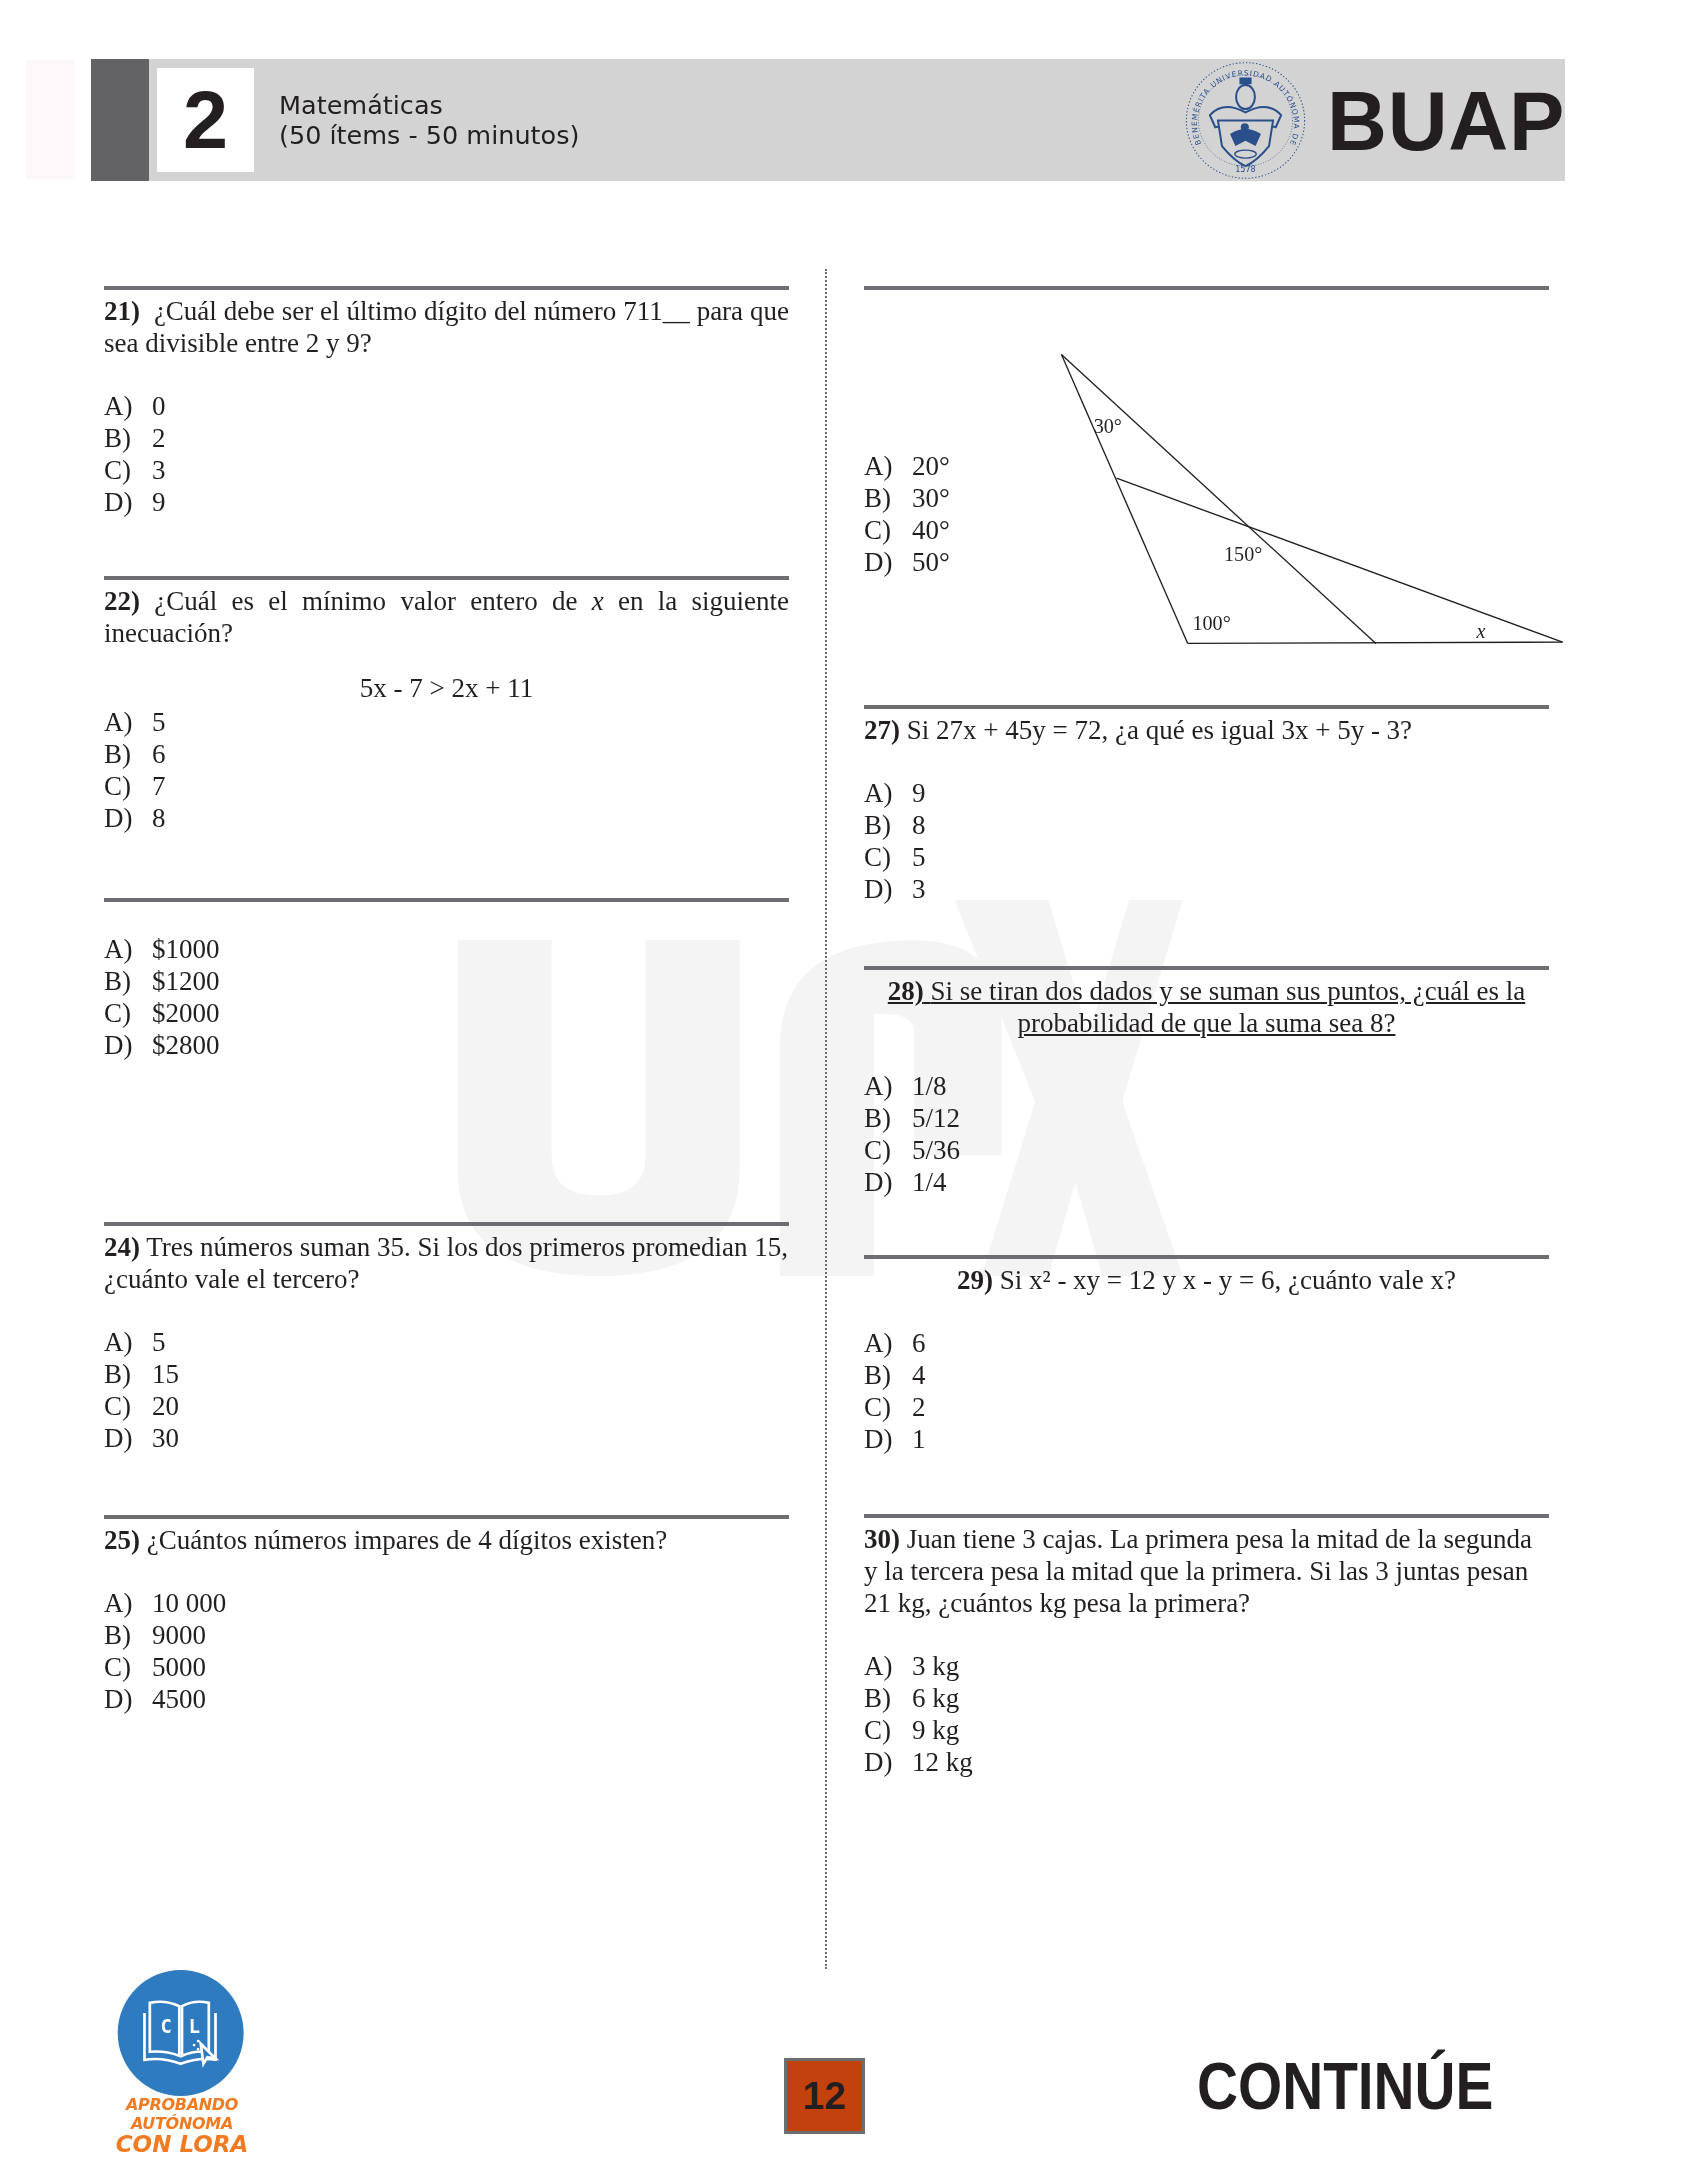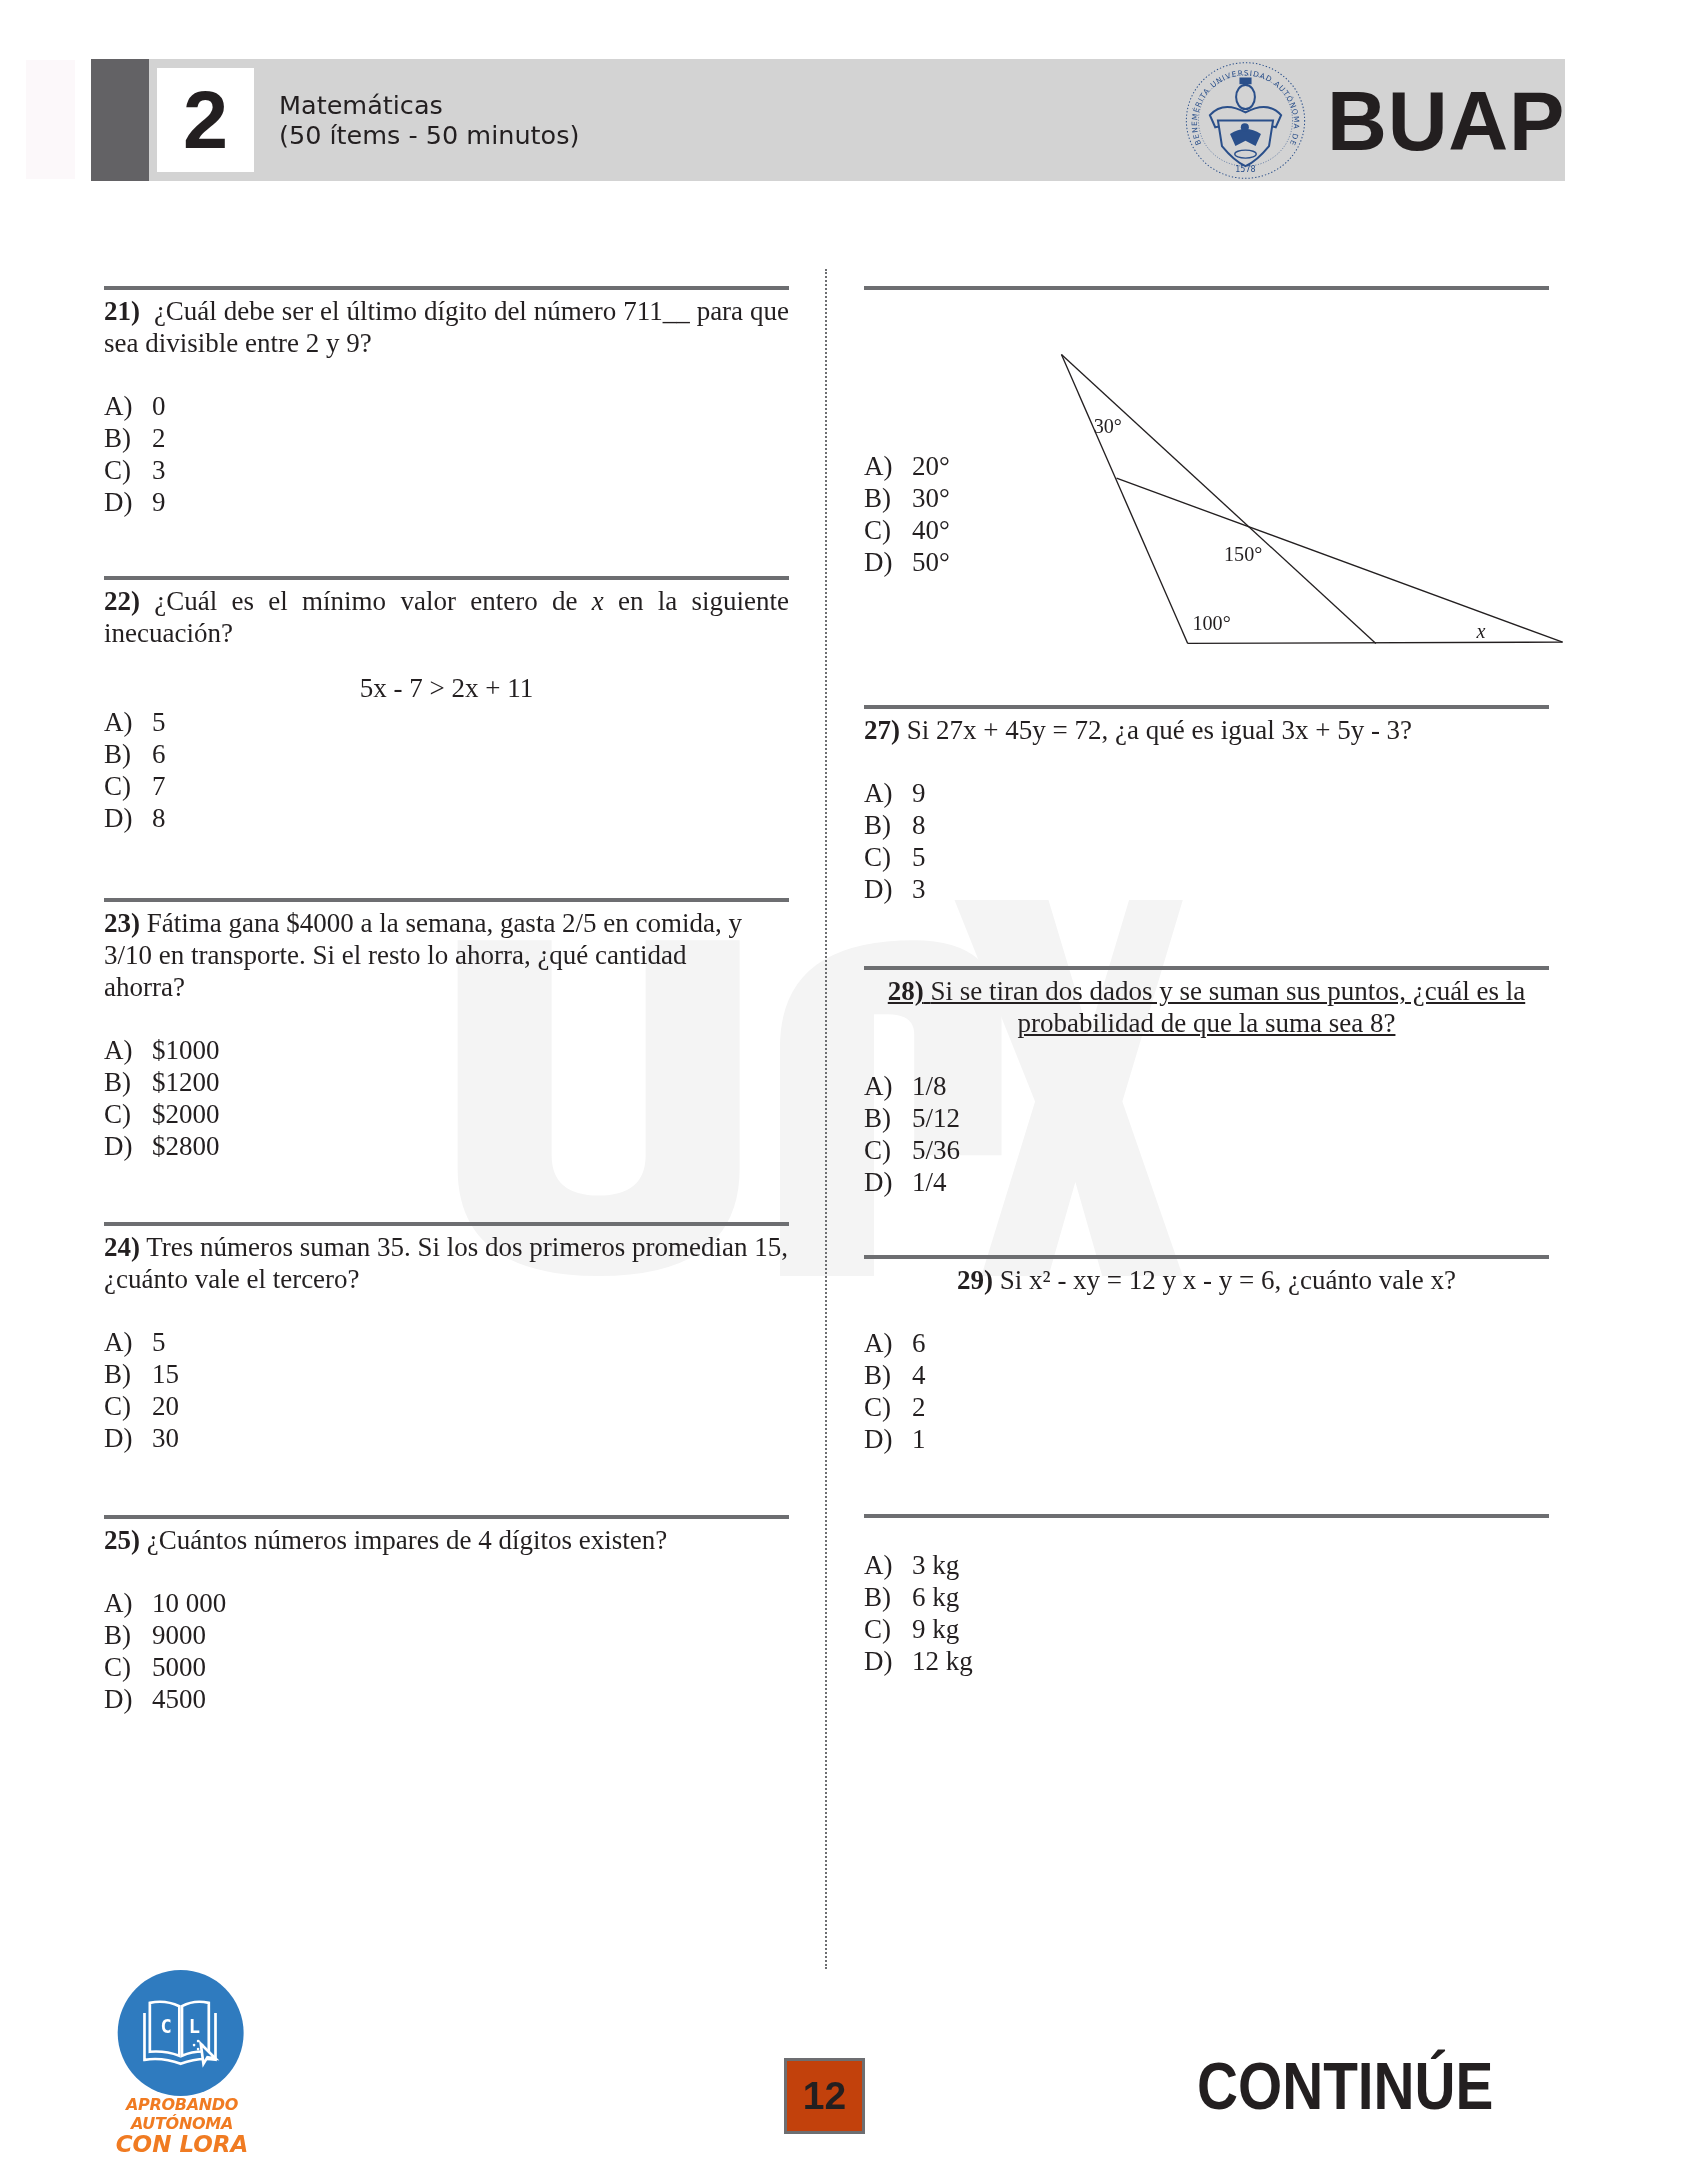--- a/index.html
+++ b/index.html
@@ -137,24 +137,20 @@
       </li>
     <li>
         <span class="letter">D)</span>
         <span>8</span>
       </li>
   </ul>
 </div>
 
 <div class="q left" style="top:898px;">
   <div class="rule"></div>
-  <div class="stem" style="text-align:left; width:659px;">
-    <b>23)</b>
-    <span>Fátima gana $4000 a la semana, gasta 2/5 en comida, y 3/10 en transporte. Si el resto lo ahorra, ¿qué cantidad ahorra?</span>
-  </div>
   <ul class="opts">
     <li>
         <span class="letter">A)</span>
         <span>$1000</span>
       </li>
     <li>
         <span class="letter">B)</span>
         <span>$1200</span>
       </li>
     <li>
@@ -329,20 +325,24 @@
       </li>
     <li>
         <span class="letter">D)</span>
         <span>1</span>
       </li>
   </ul>
 </div>
 
 <div class="q right" style="top:1514px;">
   <div class="rule"></div>
+  <div class="stem" style="text-align:left;">
+    <b>30)</b>
+    <span>Juan tiene 3 cajas. La primera pesa la mitad de la segunda y la tercera pesa la mitad que la primera. Si las 3 juntas pesan 21 kg, ¿cuántos kg pesa la primera?</span>
+  </div>
   <ul class="opts">
     <li>
         <span class="letter">A)</span>
         <span>3 kg</span>
       </li>
     <li>
         <span class="letter">B)</span>
         <span>6 kg</span>
       </li>
     <li>

